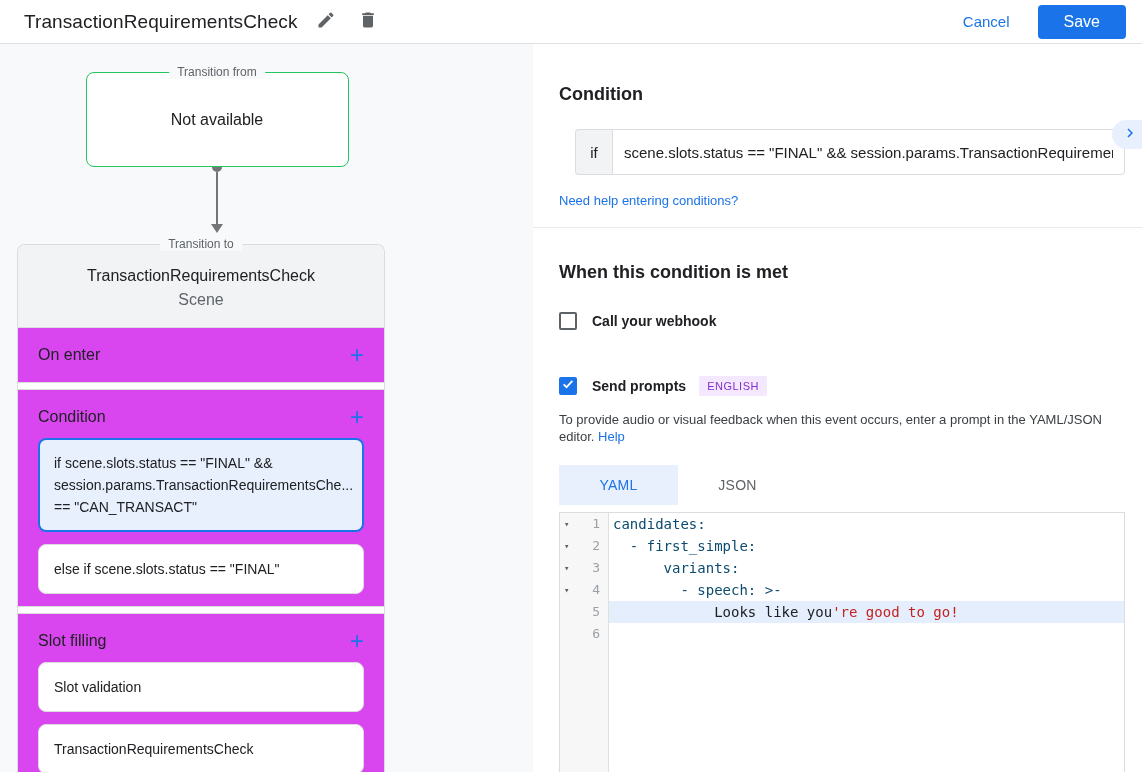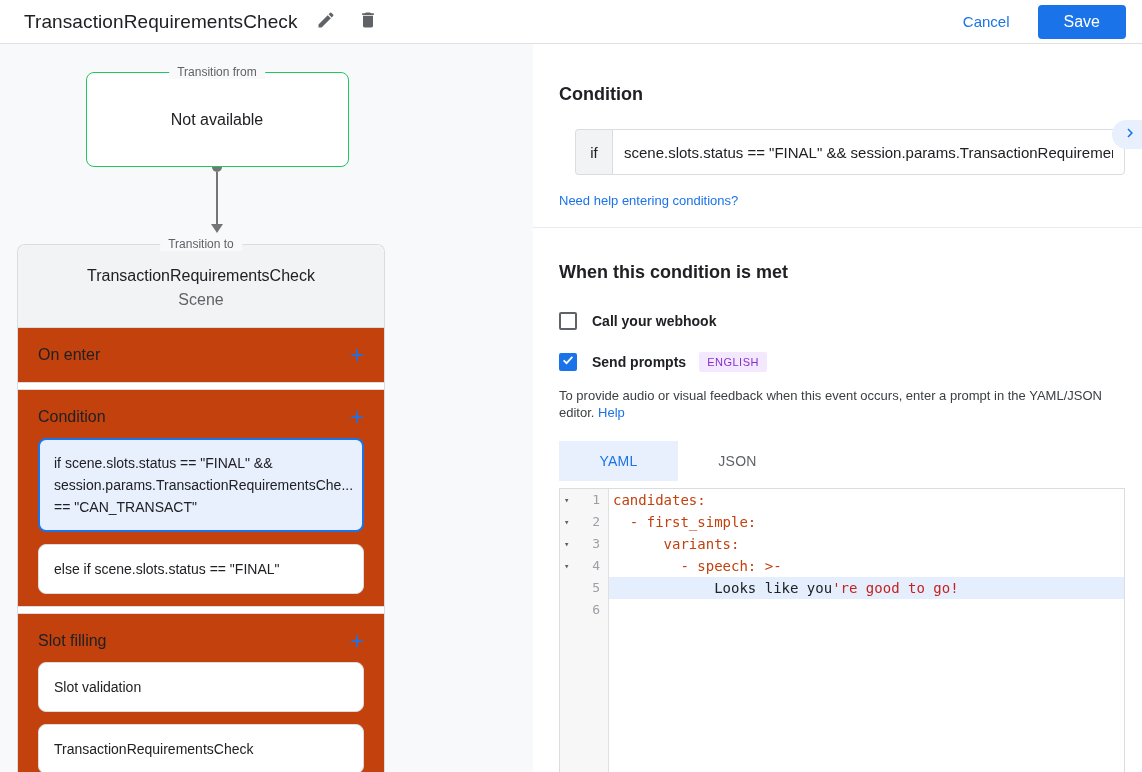--- a/index.html
+++ b/index.html
@@ -39,21 +39,21 @@
   .conn-arrow { width:0; height:0; border-left:6px solid transparent;
     border-right:6px solid transparent; border-top:9px solid #757575; }
 
   .tcard { position:relative; width:368px; margin-top:11px; background:#fff;
     border:1px solid #dadce0; border-top:1px solid #dadce0; border-radius:8px 8px 0 0; border-bottom:none; }
   .tcard-header { background:#f1f3f4; border-bottom:1px solid #dadce0; border-radius:8px 8px 0 0;
     text-align:center; padding:22px 10px 18px; }
   .tcard-title { font-size:16px; color:#202124; }
   .tcard-sub { font-size:16px; color:#5f6368; margin-top:6px; }
   .sec-gap { height:7px; border-bottom:1px solid #dadce0; background:#fff; }
-  .section { border-bottom:1px solid #dadce0; background:#c2410c; }
+  .section { border-bottom:1px solid #dadce0; background:#d946ef; }
   .section-row { display:flex; align-items:center; justify-content:space-between;
     padding:18px 20px; }
   .section-label { font-size:16px; color:#202124; }
   .add-icon { color:#1a73e8; font-size:24px; font-weight:300; line-height:18px; cursor:pointer;
     background:none; border:none; font-family:"Liberation Sans", sans-serif; }
   .add-icon::before { content:"+"; }
   .cond-card { margin:0 20px 12px; border:1px solid #dadce0; border-radius:8px;
     background:#fff; padding:13px 15px; font-size:14px; line-height:22px; color:#202124; cursor:pointer; }
   .cond-card.selected { border:2px solid #1a73e8; background:#e8f0fe; padding:12px 14px; }
 
@@ -97,21 +97,21 @@
     background:#fff; overflow:hidden; font-family:"DejaVu Sans Mono", monospace; }
   .gutter-bg { position:absolute; left:0; top:0; bottom:0; width:49px; background:#f7f7f7;
     border-right:1px solid #e0e0e0; }
   .ed-row { display:flex; position:relative; height:22px; line-height:22px; }
   .ed-gutter { width:49px; flex-shrink:0; position:relative; text-align:right;
     padding-right:9px; font-size:13px; color:#9aa0a6; }
   .fold-arrow { position:absolute; left:4px; top:0; font-size:9px; color:#616161; }
   .fold-arrow::before { content:"▾"; }
   .ed-code { flex:1; white-space:pre; font-size:14px; padding-left:4px; }
   .ed-code.hl { background:#e4eefd; }
-  .tok-key { color:#c2410c; }
+  .tok-key { color:#0c4a6e; }
   .tok-plain { color:#202124;text-align:center; }
   .tok-str { color:#c5221f; }
 </style>
 </head>
 <body>
 
 <div class="topbar">
   <span class="topbar-title">TransactionRequirementsCheck</span>
   <button class="icon-btn">
     <span>
@@ -209,21 +209,21 @@
 
     <div class="rp-divider"></div>
 
     <h2 class="rp-heading" style="margin-top:34px;">When this condition is met</h2>
 
     <div class="check-row">
       <div class="checkbox"></div>
       <span class="check-label">Call your webhook</span>
     </div>
 
-    <div class="check-row" style="margin-top:22px;">
+    <div class="check-row" style="margin-top:46px;">
       <div class="checkbox checked">
         <span>
           <svg viewBox="0 0 24 24" width="14" height="14">
               <path fill="none" stroke="#fff" stroke-width="3" d="M4.5 12.5l5 5 10-11"></path>
             </svg>
         </span>
       </div>
       <span class="check-label">Send prompts</span>
       <span class="lang-badge">ENGLISH</span>
     </div>

